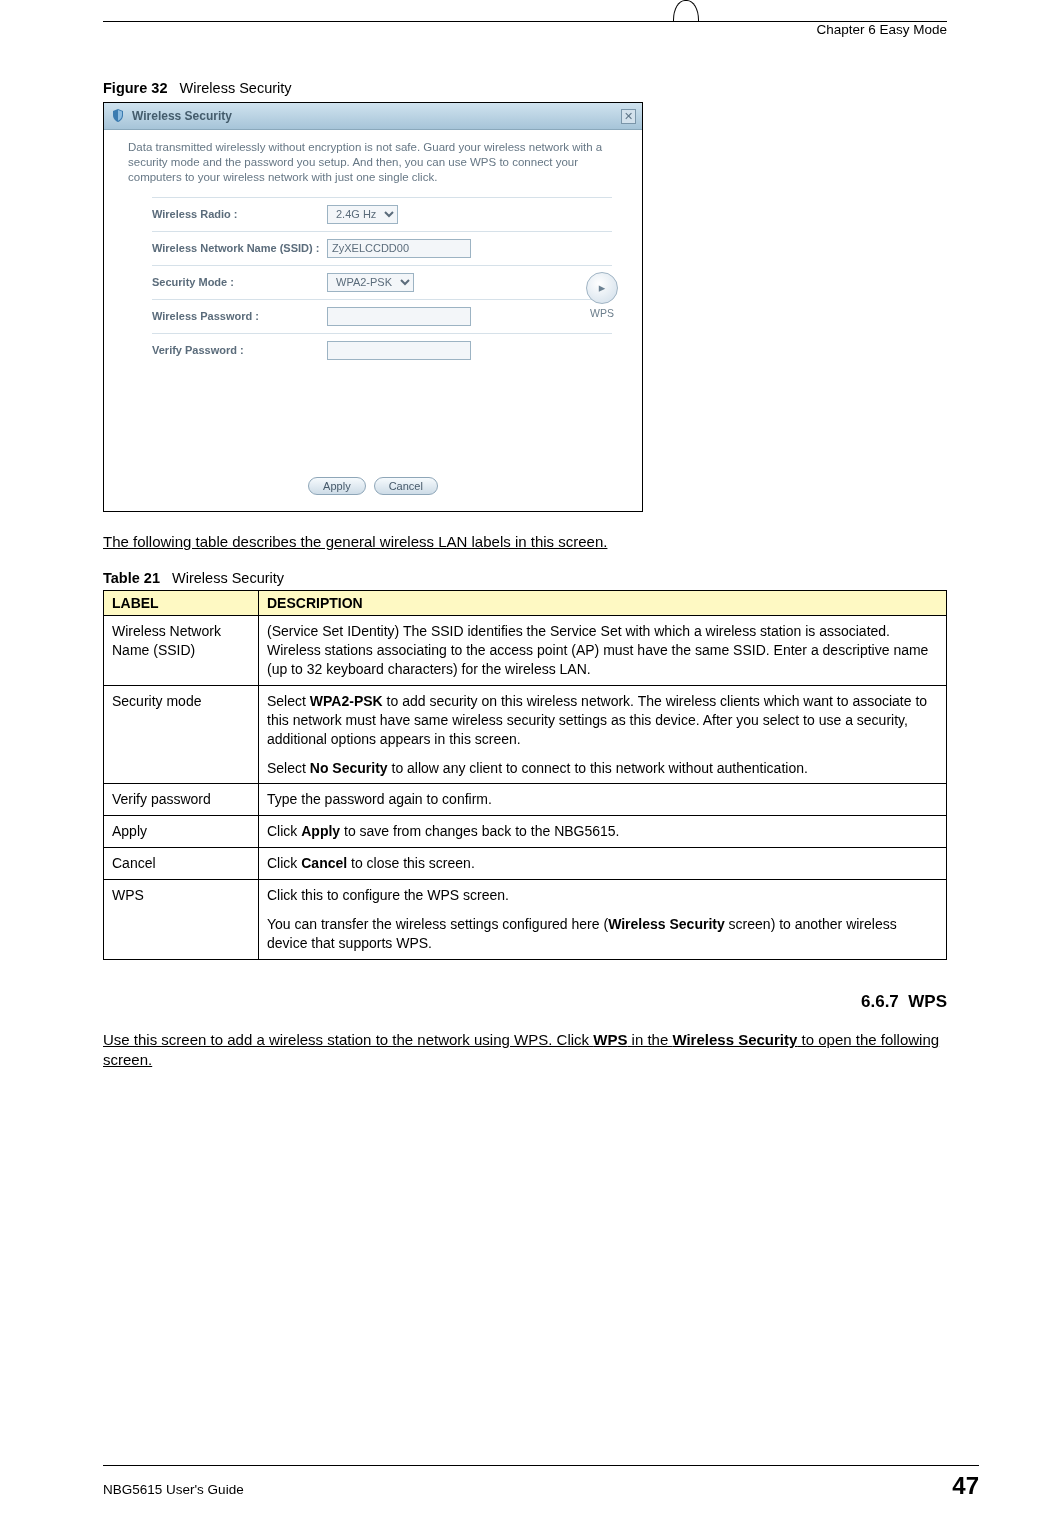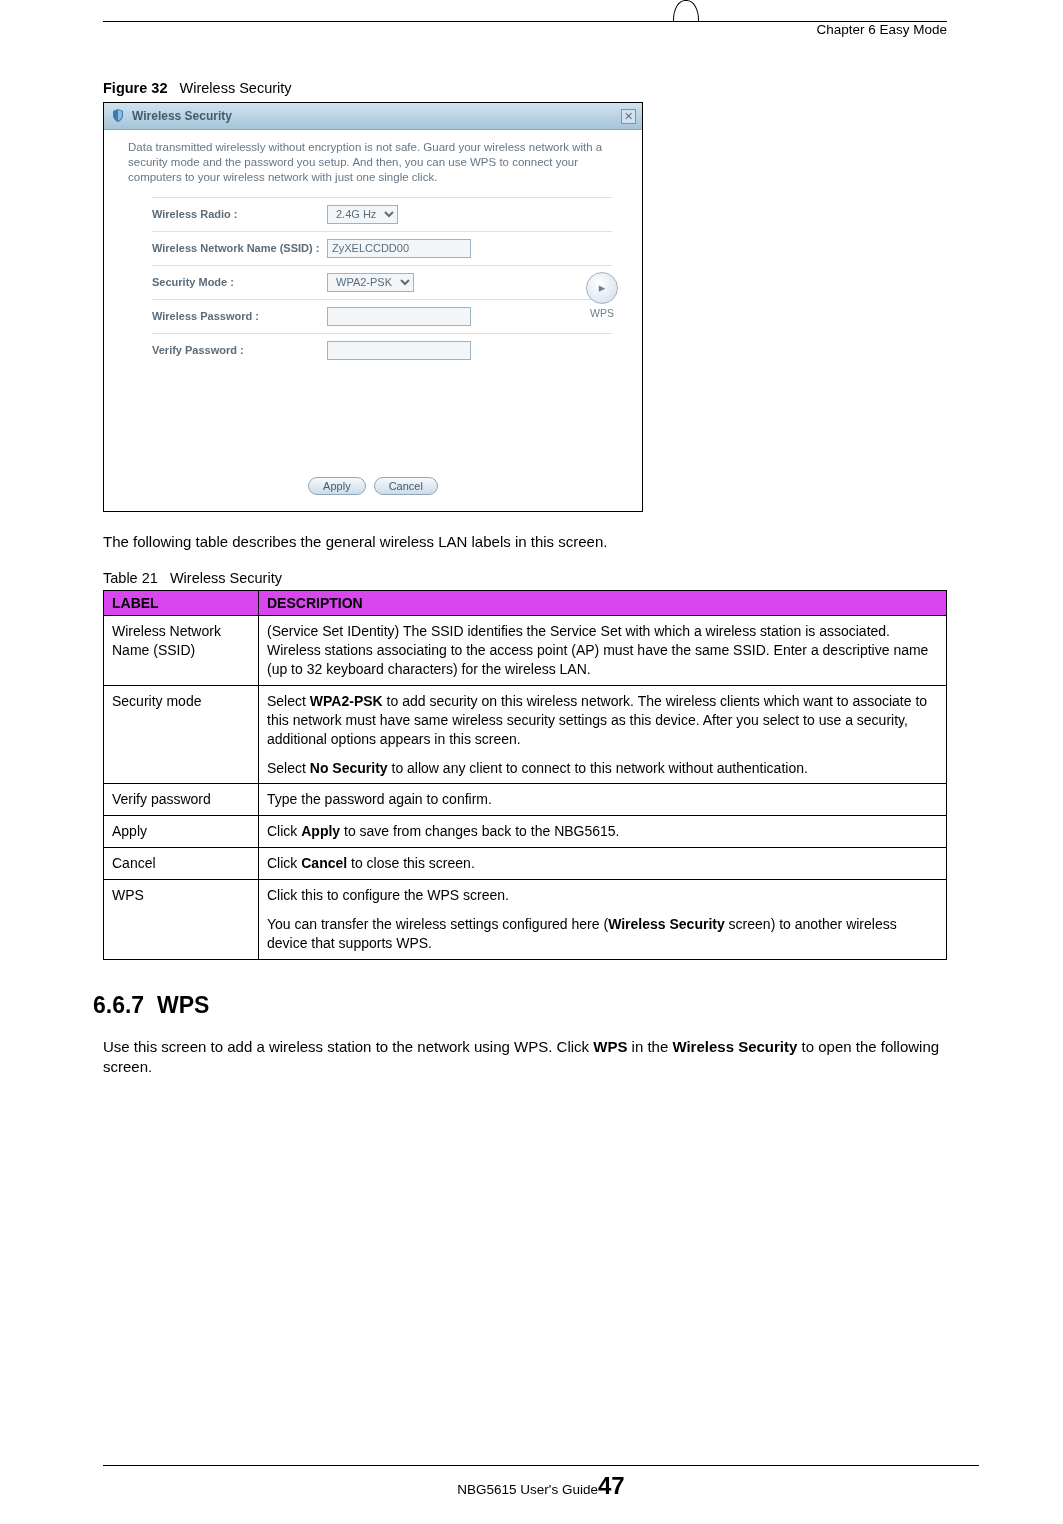--- a/index.html
+++ b/index.html
@@ -128,55 +128,57 @@
     .pill-btn {
       border: 1px solid #8ea6b8;
       border-radius: 10px;
       background: linear-gradient(#f6fafd,#cedce7);
       font-size: 11px; color: #46596a;
       padding: 2px 14px; cursor: pointer;
     }
     .body-para {
       font-size: 15px; line-height: 1.35;
       margin-bottom: 18px;
+      text-decoration: underline;
     }
     .table-caption {
       font-size: 14.5px; margin-bottom: 4px;
     }
-    .table-caption b { font-weight: normal; }
+    .table-caption b { font-weight: bold; }
     table.desc {
       border-collapse: collapse;
       width: 100%;
       font-size: 14px;
     }
     table.desc th {
-      background: #d946ef;
+      background: #fef9c3;
       text-align: left;
       padding: 4px 8px;
       border: 1px solid #000;
       font-weight: bold;
     }
     table.desc td {
       border: 1px solid #000;
       padding: 6px 8px;
       vertical-align: top;
       line-height: 1.35;
     }
     table.desc td.label-col { width: 155px; }
     .para-gap { height: 10px; }
     .section-heading {
-      font-size: 23px; font-weight: bold;
+      font-size: 17px; font-weight: bold;
       margin: 32px 0 18px -10px;
+      text-align: right;
     }
     .footer {
       position: absolute;
       bottom: 24px; left: 103px; right: 84px;
     }
     .footer-hr { border-top: 1.5px solid #000; margin-bottom: 6px; }
-    .footer-row { display: flex; justify-content: center; align-items: baseline; }
+    .footer-row { display: flex; justify-content: space-between; align-items: baseline; }
     .footer-left { font-size: 13.5px; }
     .footer-right { font-size: 24px; font-weight: bold; }
   </style>
 </head>
 <body>
 
 <div class="page">
   <div class="hr-top"></div>
   <div class="header-row">
     <div class="binder"></div>

